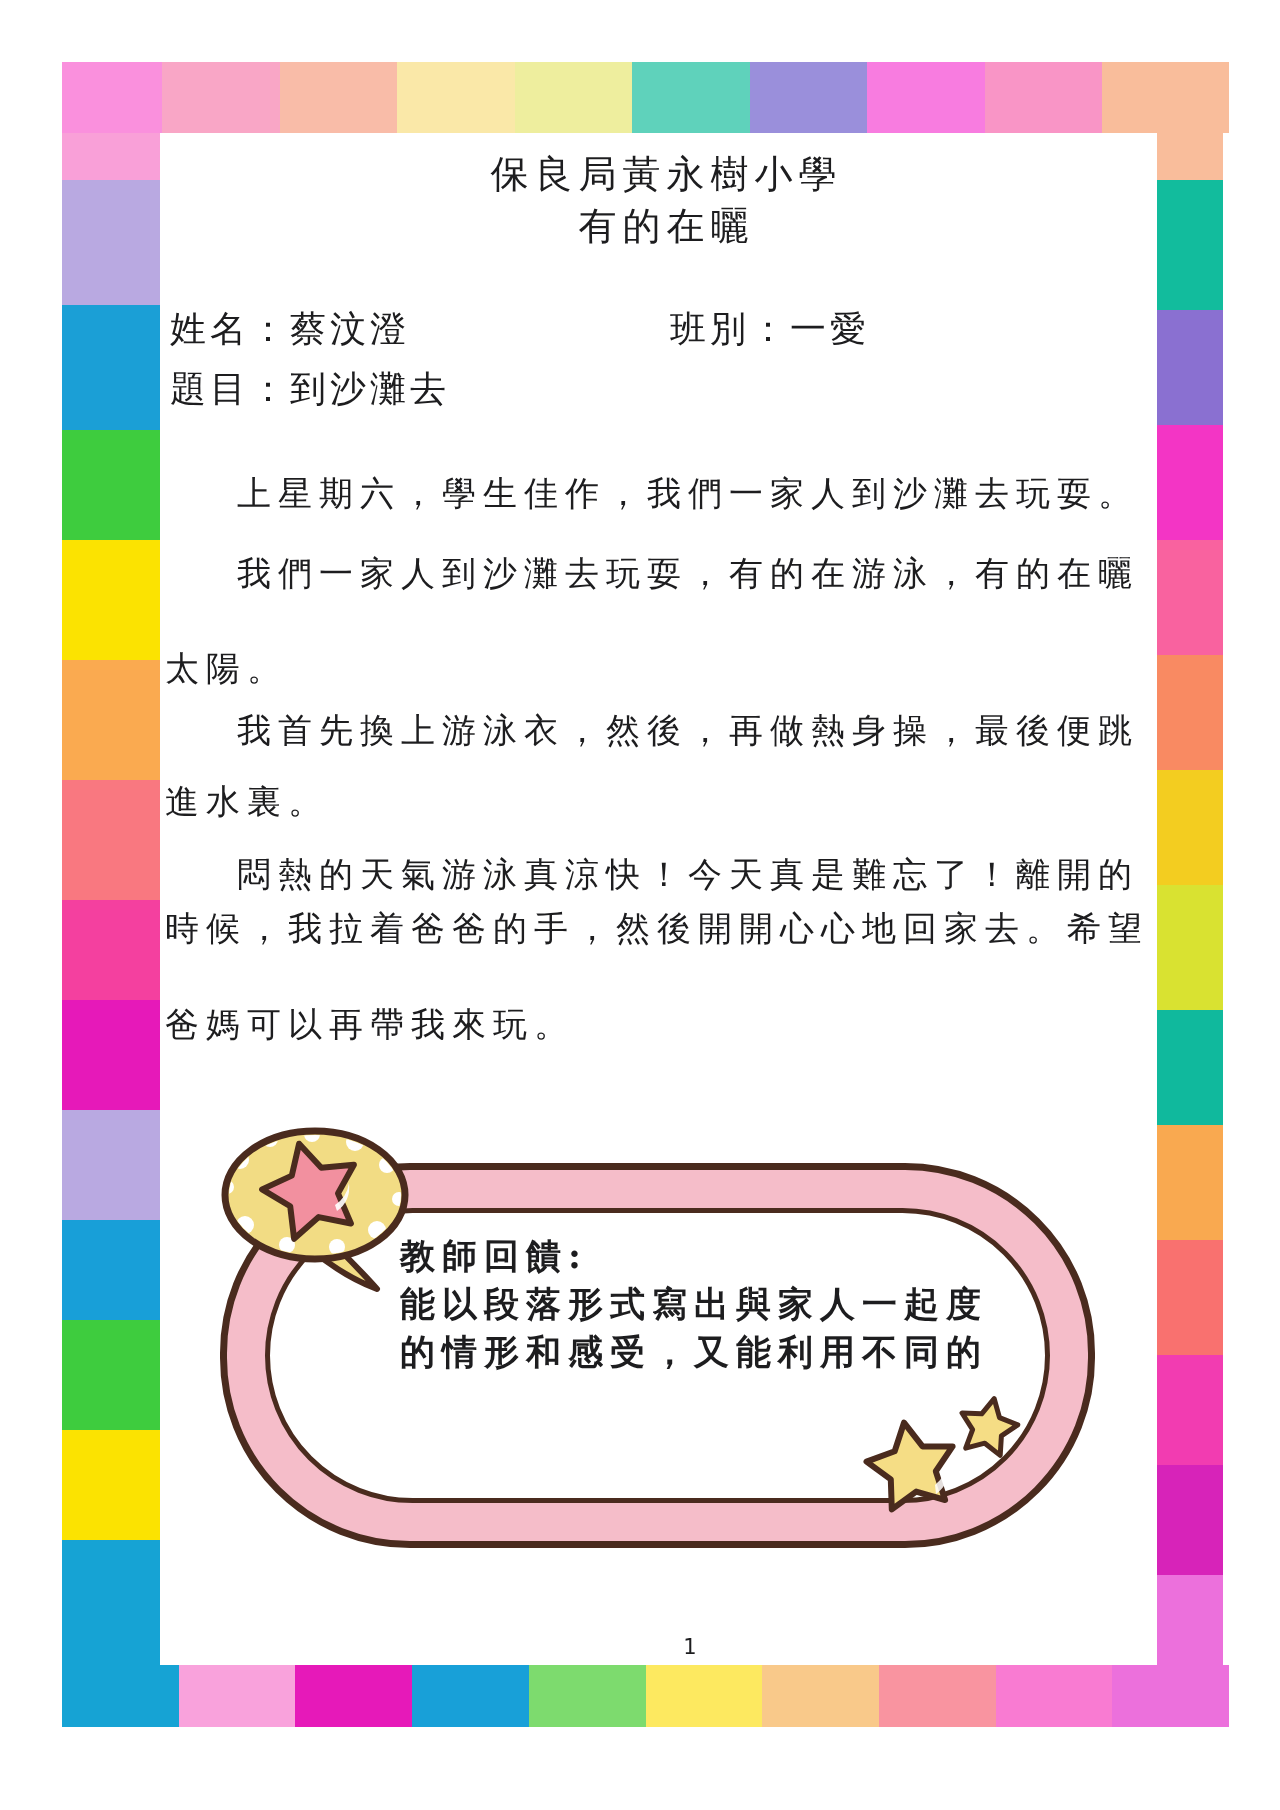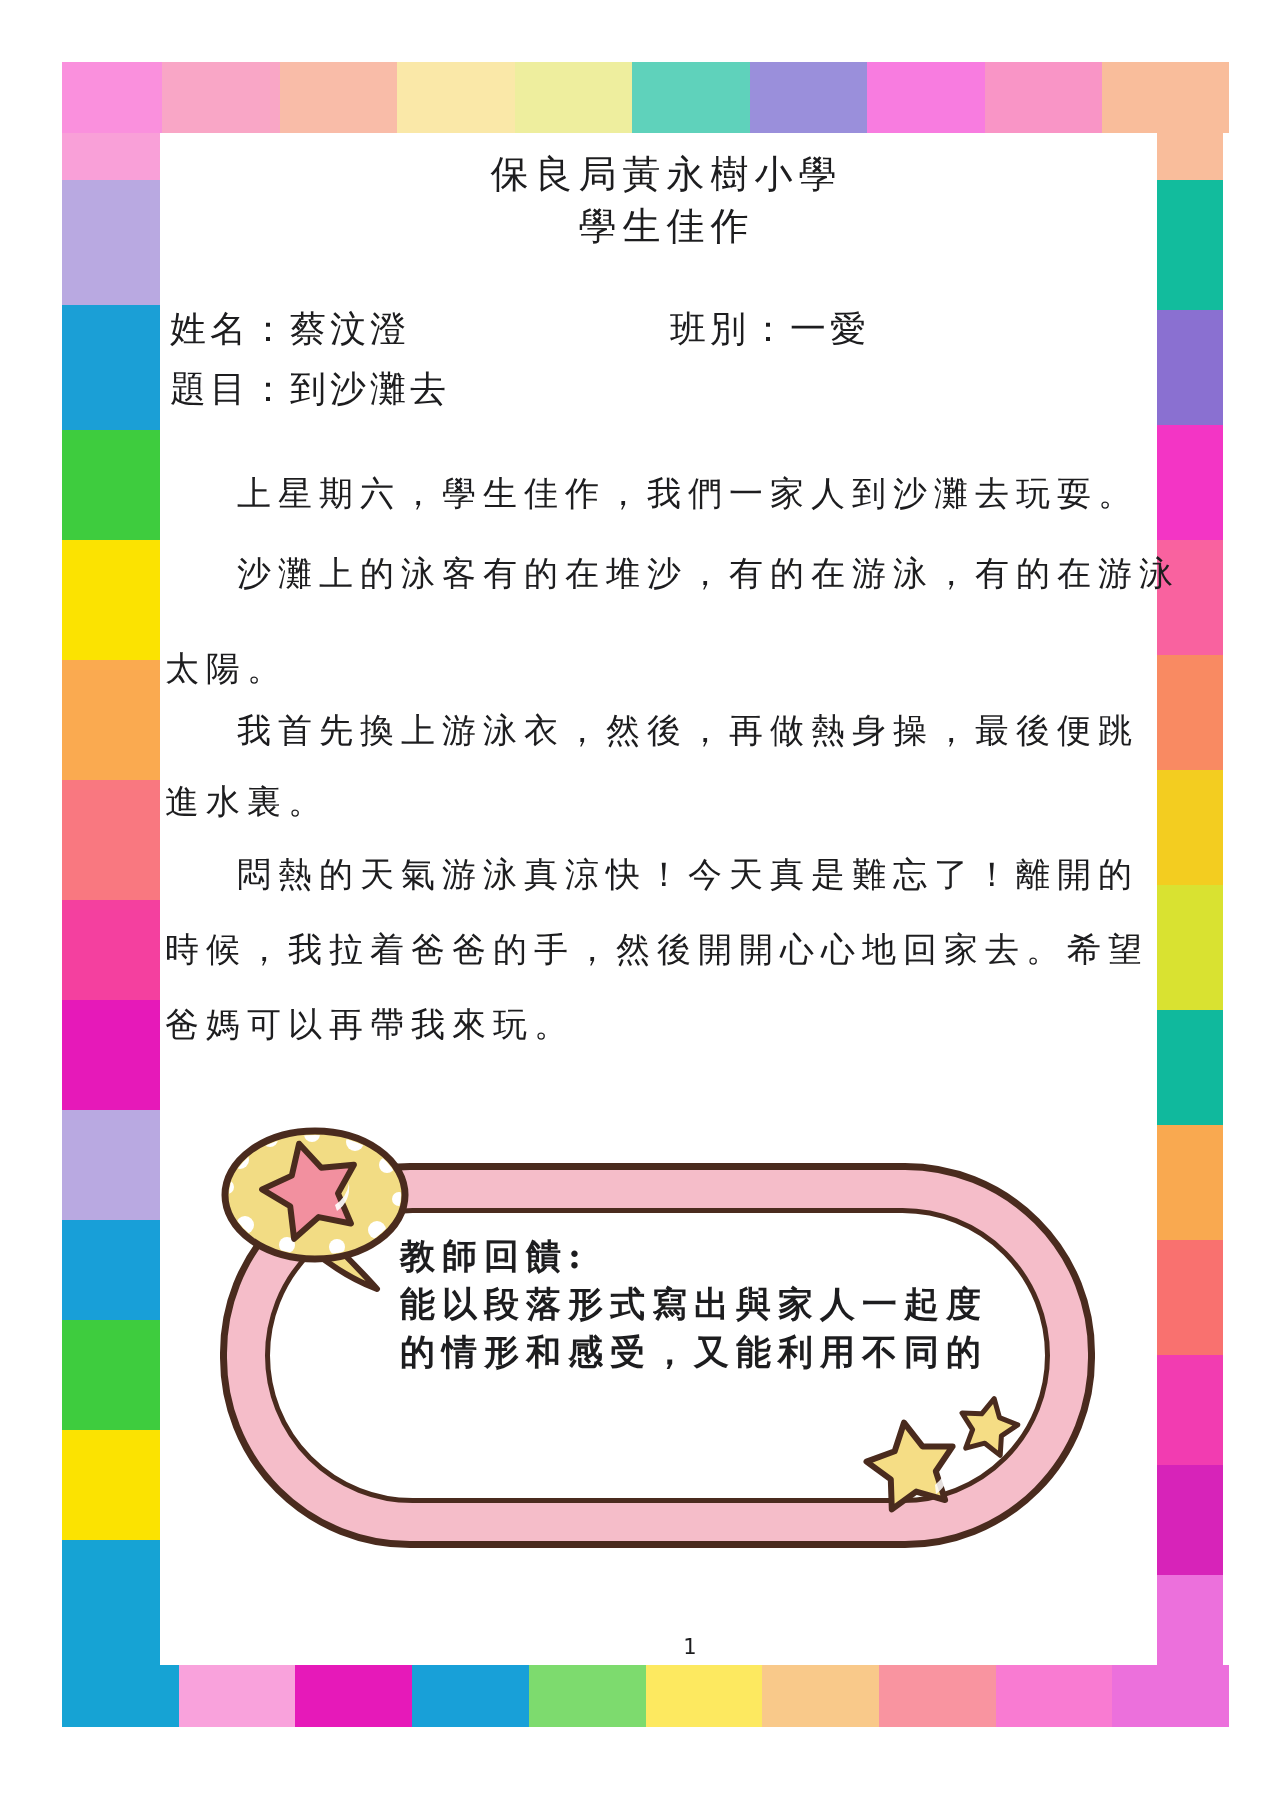--- a/index.html
+++ b/index.html
@@ -95,35 +95,35 @@
     <div class="bcell" style="background: rgb(249, 201, 138);"></div>
     <div class="bcell" style="background: rgb(249, 148, 160);"></div>
     <div class="bcell" style="background: rgb(249, 123, 210);"></div>
     <div class="bcell" style="background: rgb(236, 112, 220);"></div>
   </div>
 
 <div class="page">
 
   <div class="title-block">
     <div>保良局黃永樹小學</div>
-    <div>學生佳作</div>
+    <div>有的在曬</div>
   </div>
 
   <div id="name-row" class="meta-row">姓名：蔡汶澄</div>
   <div id="class-row" class="meta-row">班別：一愛</div>
   <div id="topic-row" class="meta-row">題目：到沙灘去</div>
 
   <div id="essay">
       <div class="essay-line indent" style="top: 338px;">上星期六，學生佳作，我們一家人到沙灘去玩耍。</div>
-      <div class="essay-line indent" style="top: 418px;">沙灘上的泳客有的在堆沙，有的在游泳，有的在游泳</div>
+      <div class="essay-line indent" style="top: 418px;">我們一家人到沙灘去玩耍，有的在游泳，有的在曬</div>
       <div class="essay-line" style="top: 496px; margin-top: 17px;">太陽。</div>
       <div class="essay-line indent" style="top: 575px;">我首先換上游泳衣，然後，再做熱身操，最後便跳</div>
       <div class="essay-line" style="top: 646px;">進水裏。</div>
       <div class="essay-line indent" style="top: 719px;">悶熱的天氣游泳真涼快！今天真是難忘了！離開的</div>
-      <div class="essay-line" style="top: 794px;">時候，我拉着爸爸的手，然後開開心心地回家去。希望</div>
+      <div class="essay-line" style="top: 773px;">時候，我拉着爸爸的手，然後開開心心地回家去。希望</div>
       <div class="essay-line" style="top: 869px;">爸媽可以再帶我來玩。</div>
     </div>
 
   <div class="fb-frame">
     <div class="fb-frame-inner"></div>
   </div>
 
   <svg class="speech-svg" width="200" height="175" viewBox="0 0 200 175">
     <path d="M 112 112 Q 148 148 162 164 Q 130 152 98 126 Z" stroke-width="6" stroke-linejoin="round" fill="#f2dc84" stroke="#4a2b1e"></path>
     <ellipse cx="100" cy="70" rx="90" ry="64" stroke-width="7" fill="#f2dc84" stroke="#4a2b1e"></ellipse>

